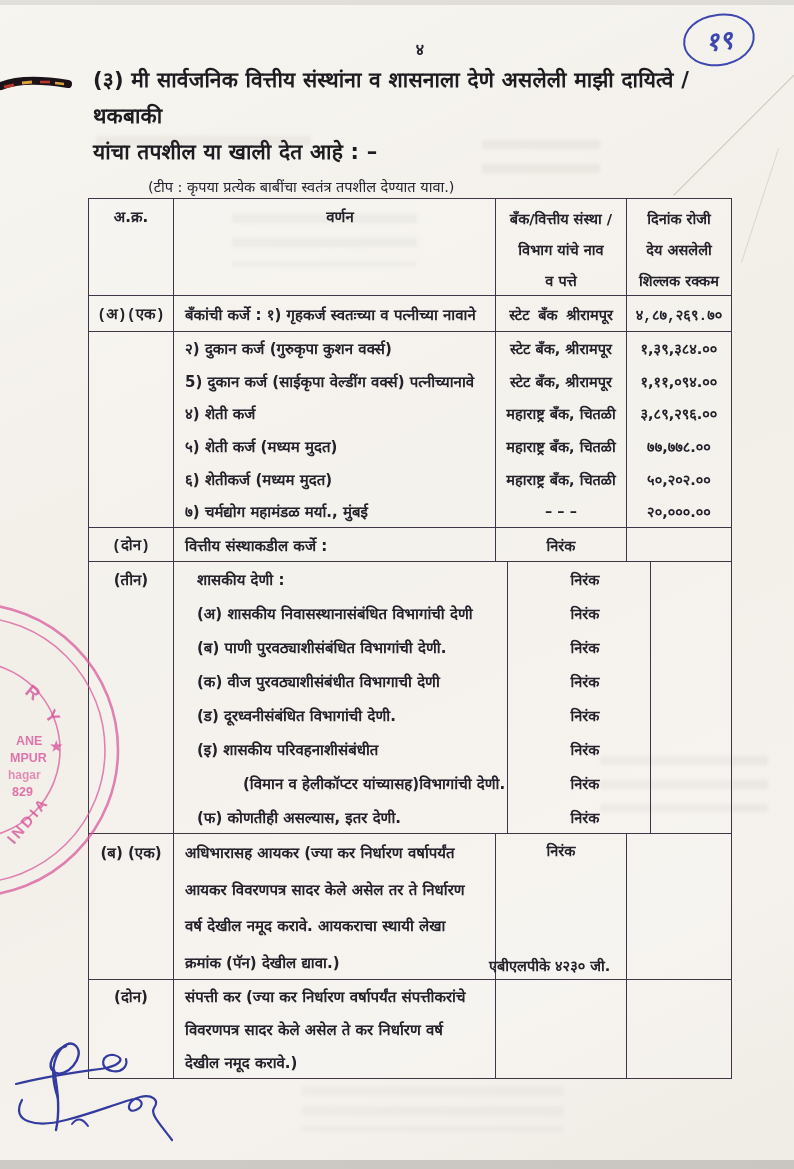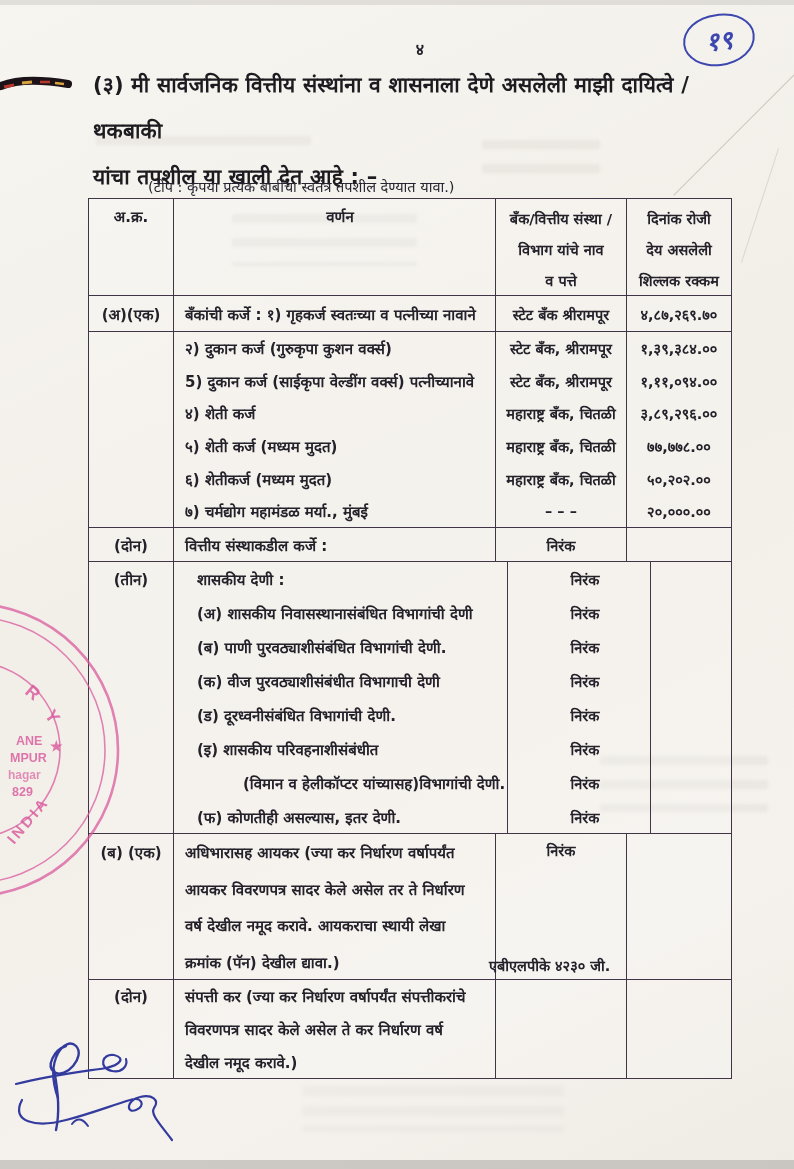--- a/index.html
+++ b/index.html
@@ -41,21 +41,21 @@
     transform:rotate(-45deg);
   }
   .crease2{
     position:absolute;left:700px;top:205px;width:120px;height:0;
     border-top:1px solid rgba(175,165,155,.35);
     transform:rotate(-72deg);
   }
 
   .heading{
     position:absolute;left:93px;top:62px;width:660px;
-    font-size:21px;font-weight:bold;line-height:46px;color:#1d1a20;
+    font-size:21px;font-weight:bold;line-height:36px;color:#1d1a20;
     letter-spacing:.2px;
   }
   .note{
     position:absolute;left:148px;top:176px;
     font-size:14.5px;font-weight:normal;color:#262330;
   }
 
   
   .tbl{
     position:absolute;left:88px;top:198px;width:644px;
@@ -65,21 +65,21 @@
   }
   .tr{display:grid;grid-template-columns:85px 322px 131px 1fr;border-bottom:1.7px solid var(--line);}
   .tr:last-child{border-bottom:none;}
   .c{border-right:1.7px solid var(--line);padding:0;position:relative;}
   .c:last-child{border-right:none;}
   .c1{text-align:center;}
   .c2{padding-left:11px;text-align:center;}
   .c3,.c4{text-align:center;font-size:14.5px;}
   .vtop{padding-top:7px;}
   .vcenter{display:flex;align-items:center;}
-  .hcenter{justify-content:center;}
+  .hcenter{justify-content:center;font-family:Liberation Mono, monospace;}
   .hdr3 div{line-height:31px;}
   .hdr3{padding-top:5px;}
   .lines>div{display:flex;align-items:center;}
   .lines.center>div{justify-content:center;}
   .lh33>div{height:32.7px;}
   .lh34>div{height:34px;}
   .lh36>div{height:36.5px;}
   .lh32>div{height:32.6px;}
   .indent{padding-left:46px;}
   .pan-cell{display:flex;flex-direction:column;justify-content:space-between;padding:6px 0 4px 0;height:100%;}

